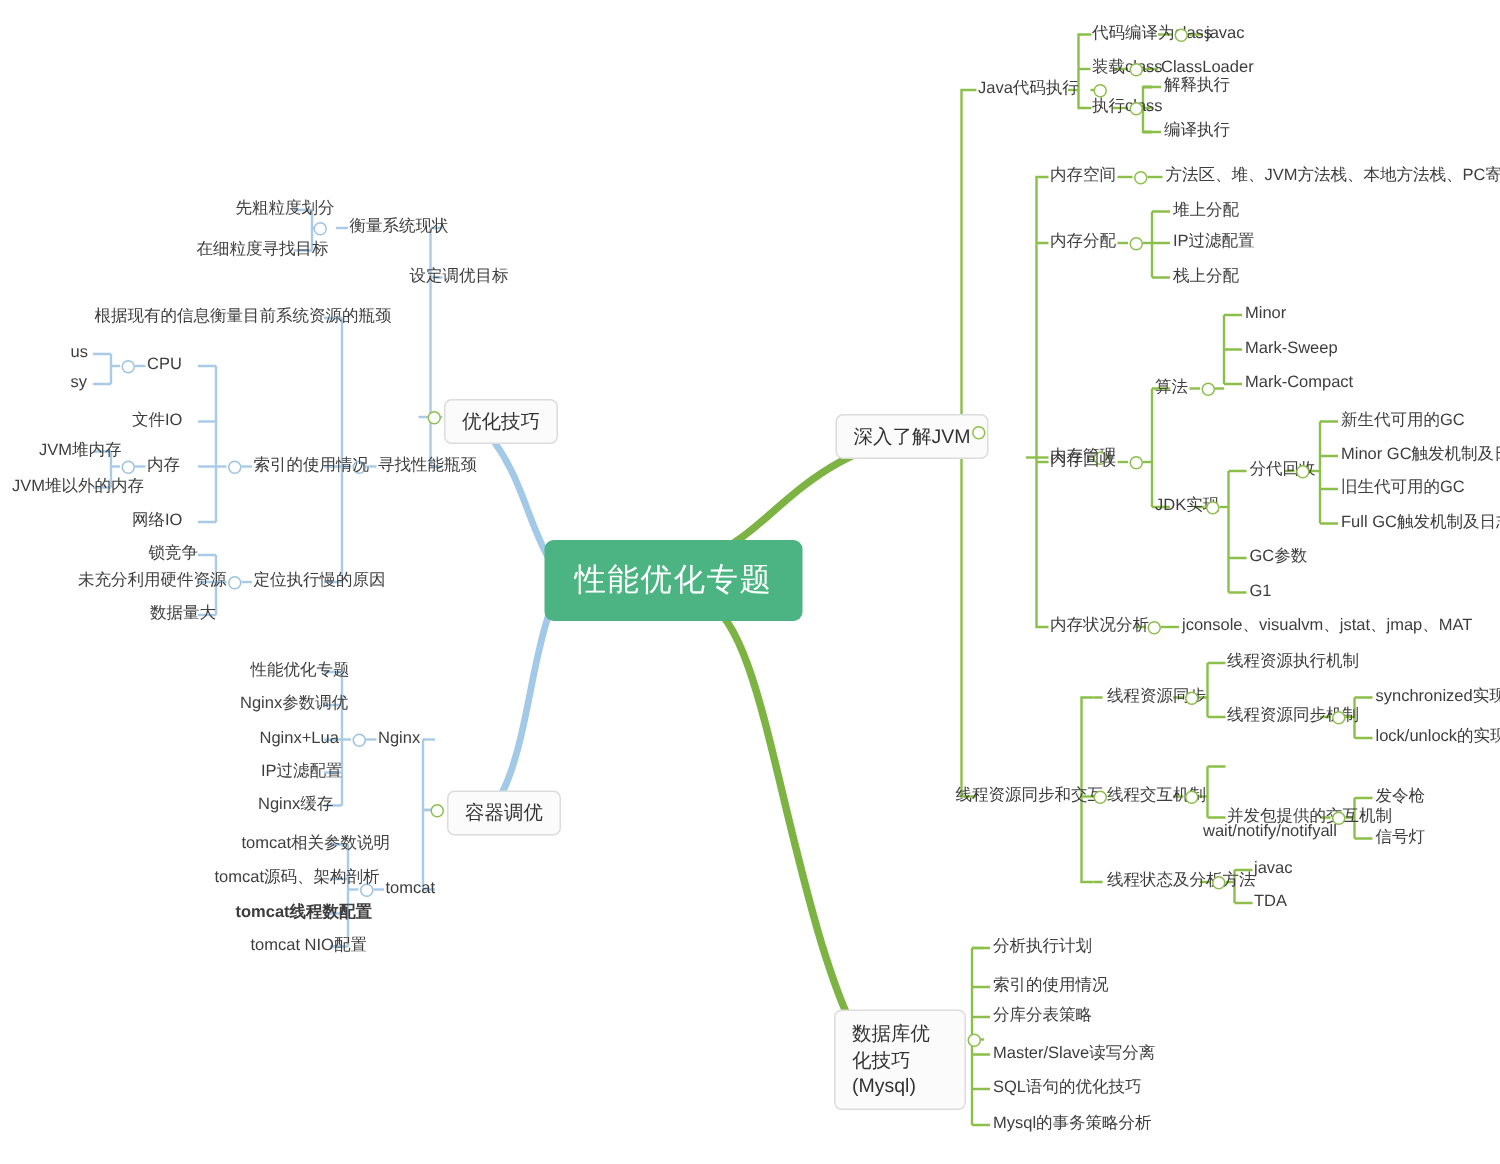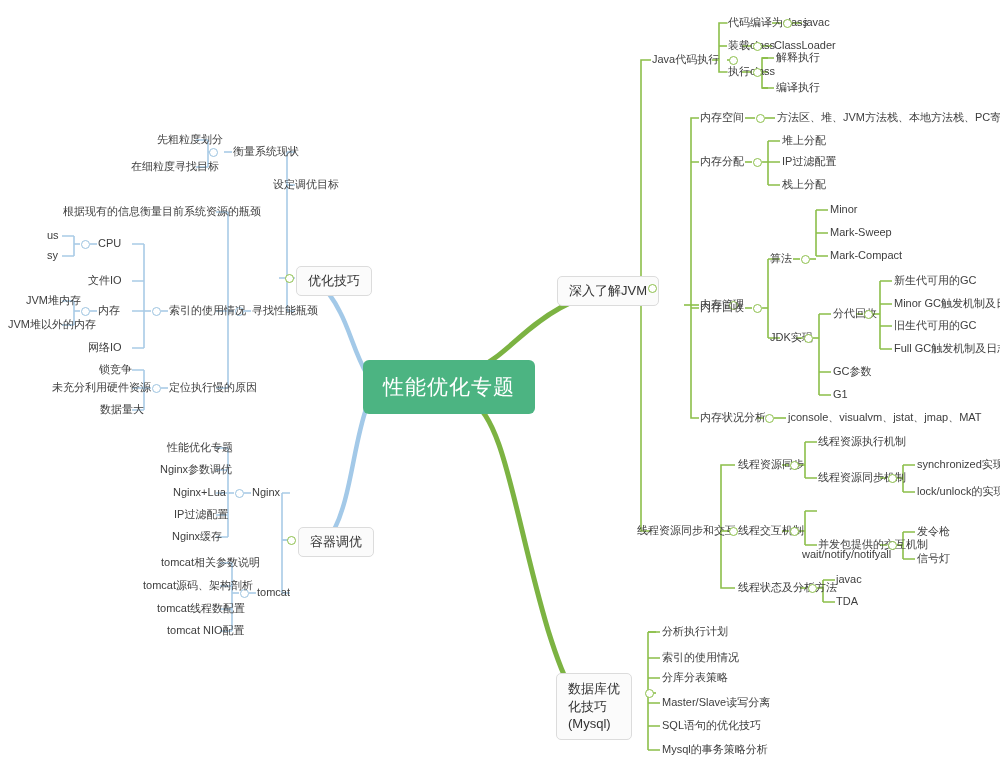--- a/index.html
+++ b/index.html
@@ -292,21 +292,21 @@
   <div class="node plain" style="left:818px; top:538px;">并发包提供的交互机制</div>
   <div class="handle green" style="left:888px; top:541px;"></div>
   <div class="node plain" style="left:917px; top:525px;">发令枪</div>
   <div class="node plain" style="left:917px; top:552px;">信号灯</div>
 
   <div class="node plain" style="left:738px; top:581px;">线程状态及分析方法</div>
   <div class="handle green" style="left:808px; top:584px;"></div>
   <div class="node plain" style="left:836px; top:573px;">javac</div>
   <div class="node plain" style="left:836px; top:595px;">TDA</div>
 
-  <div class="node boxed multiline" style="left:556px; top:673px; width:76px;">
+  <div class="node boxed multiline" style="left:556px; top:673px; width:88px;">
     <span>数据库优化技巧</span><br>
     <span>(Mysql)</span>
   </div>
   <div class="handle green" style="left:645px; top:689px;"></div>
 
   <div class="node plain" style="left:662px; top:625px;">分析执行计划</div>
   <div class="node plain" style="left:662px; top:651px;">索引的使用情况</div>
   <div class="node plain" style="left:662px; top:671px;">分库分表策略</div>
   <div class="node plain" style="left:662px; top:696px;">Master/Slave读写分离</div>
   <div class="node plain" style="left:662px; top:719px;">SQL语句的优化技巧</div>
@@ -358,16 +358,16 @@
   <div class="node plain" style="left:167px; top:441px;">性能优化专题</div>
   <div class="node plain" style="left:160px; top:463px;">Nginx参数调优</div>
   <div class="node plain" style="left:173px; top:486px;">Nginx+Lua</div>
   <div class="node plain" style="left:174px; top:508px;">IP过滤配置</div>
   <div class="node plain" style="left:172px; top:530px;">Nginx缓存</div>
 
   <div class="node plain" style="left:257px; top:586px;">tomcat</div>
   <div class="handle blue" style="left:240px; top:589px;"></div>
   <div class="node plain" style="left:149px; top:556px;margin-left:12px;">tomcat相关参数说明</div>
   <div class="node plain" style="left:143px; top:579px;">tomcat源码、架构剖析</div>
-  <div class="node plain" style="left:157px; top:602px;">tomcat线程数配置</div>
+  <div class="node plain" style="left:157px; top:602px;font-weight:bold;">tomcat线程数配置</div>
   <div class="node plain" style="left:167px; top:624px;">tomcat NIO配置</div>
 
 </div>
 
 </body></html>

